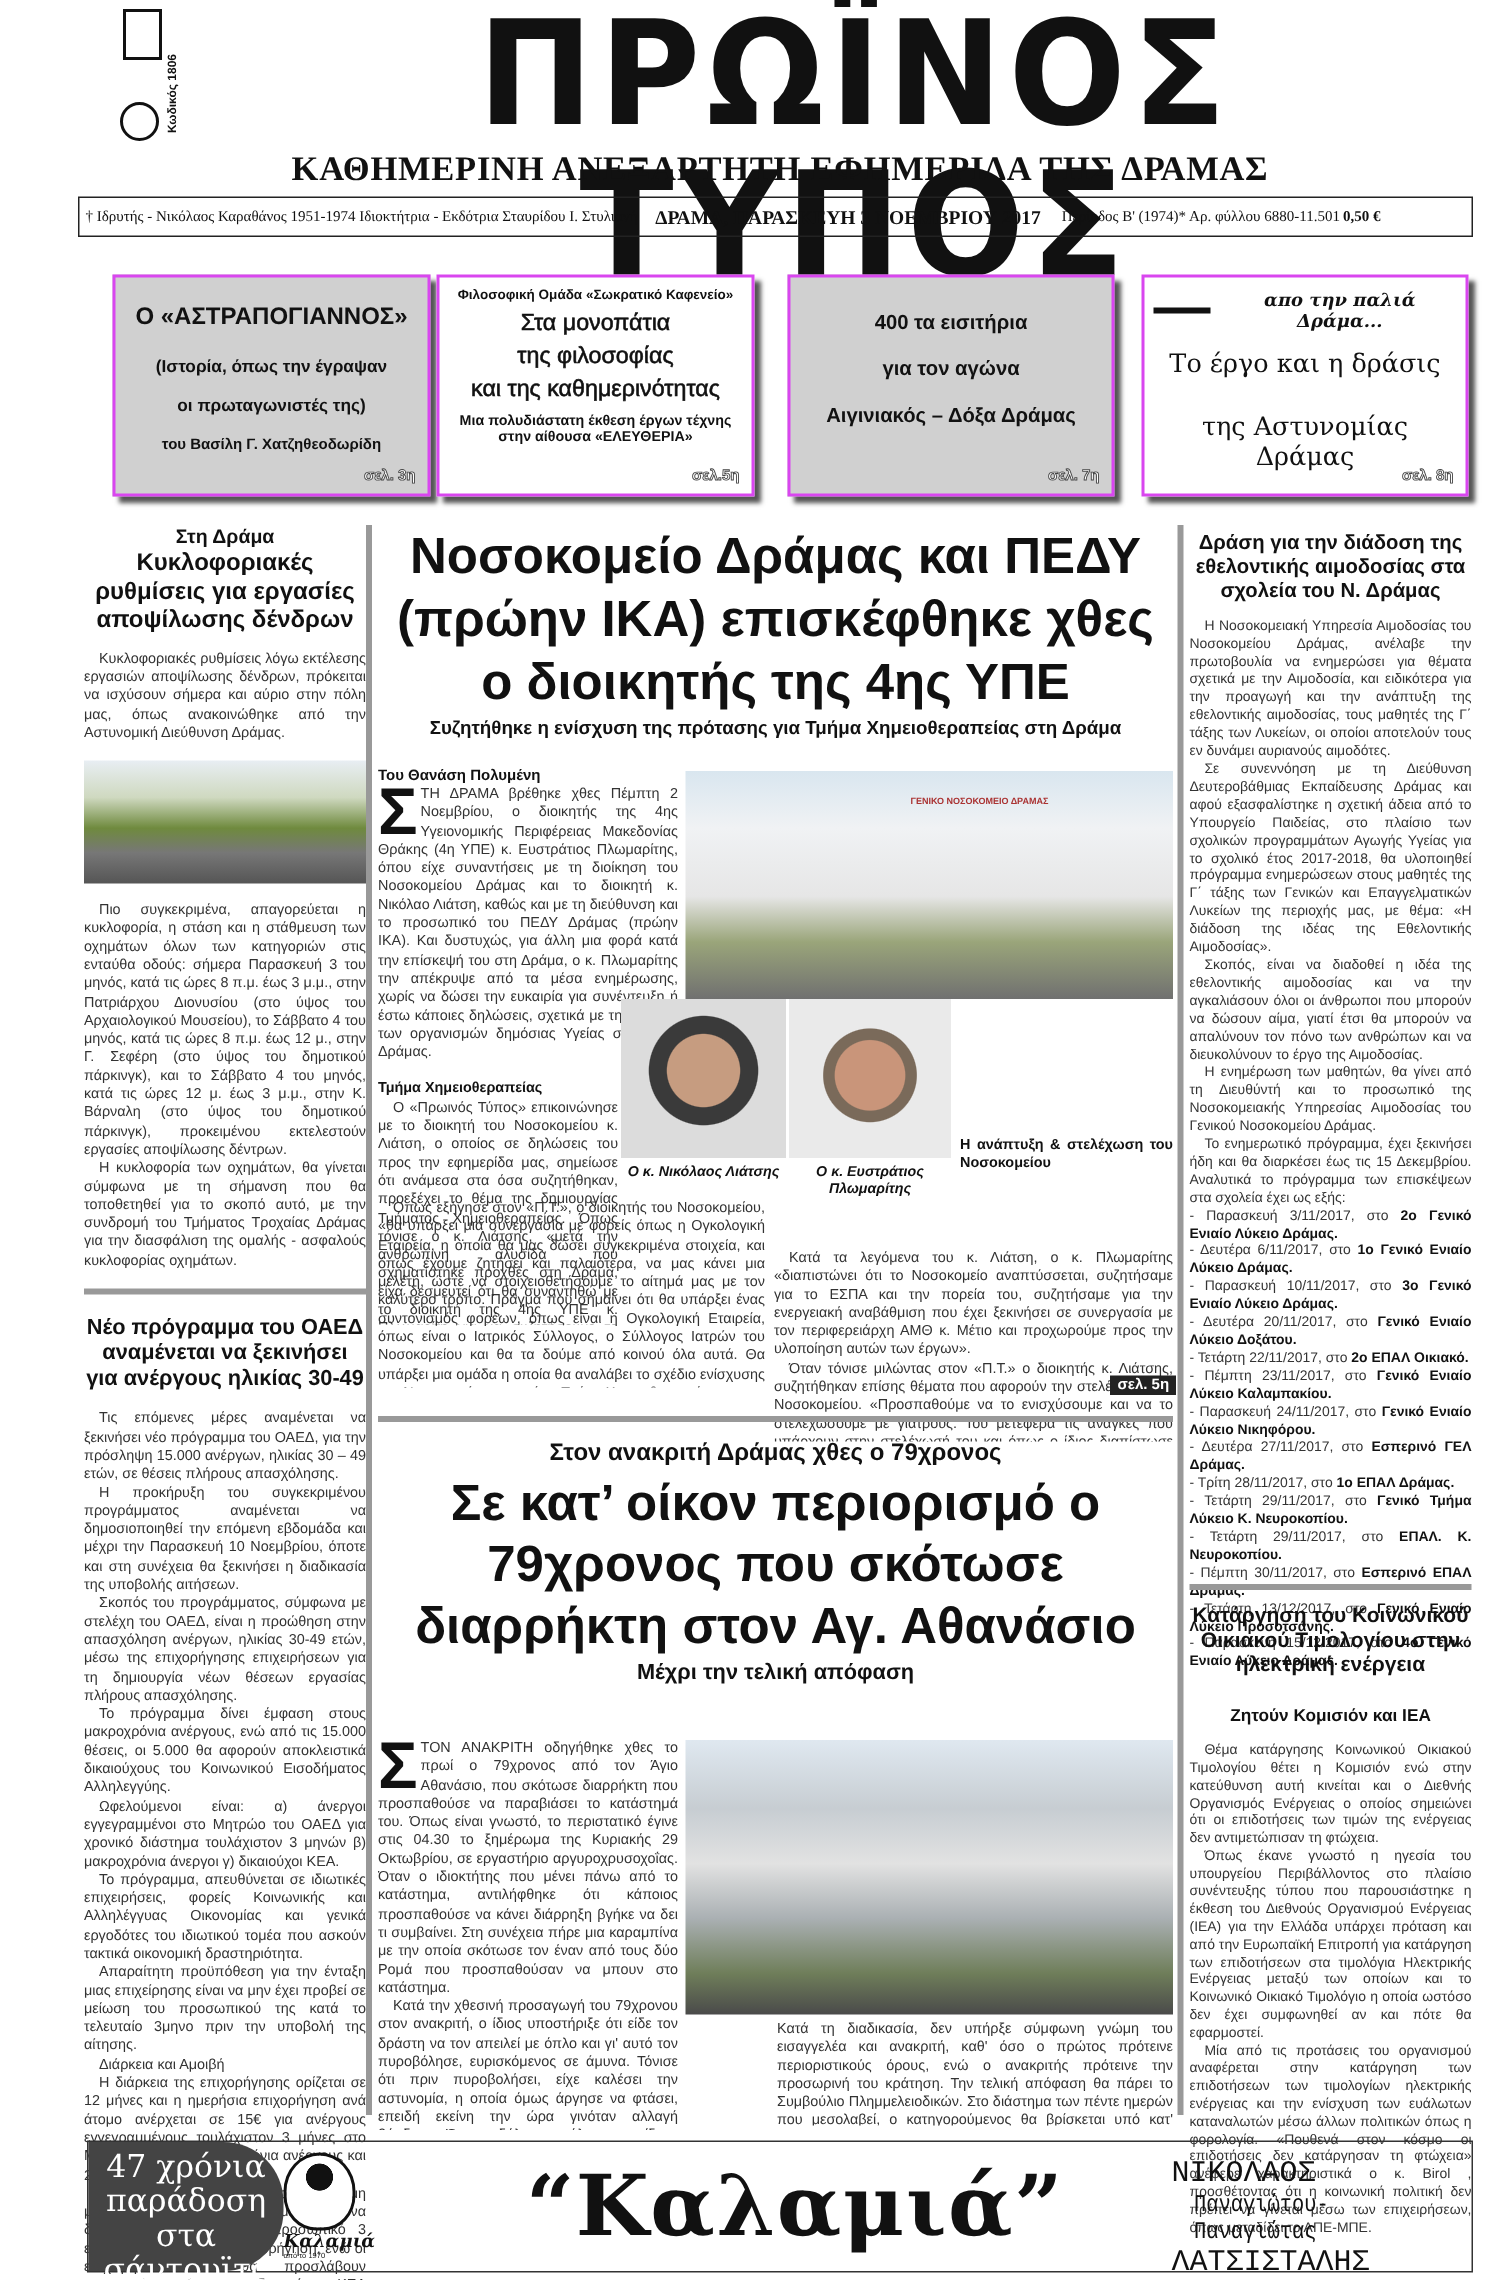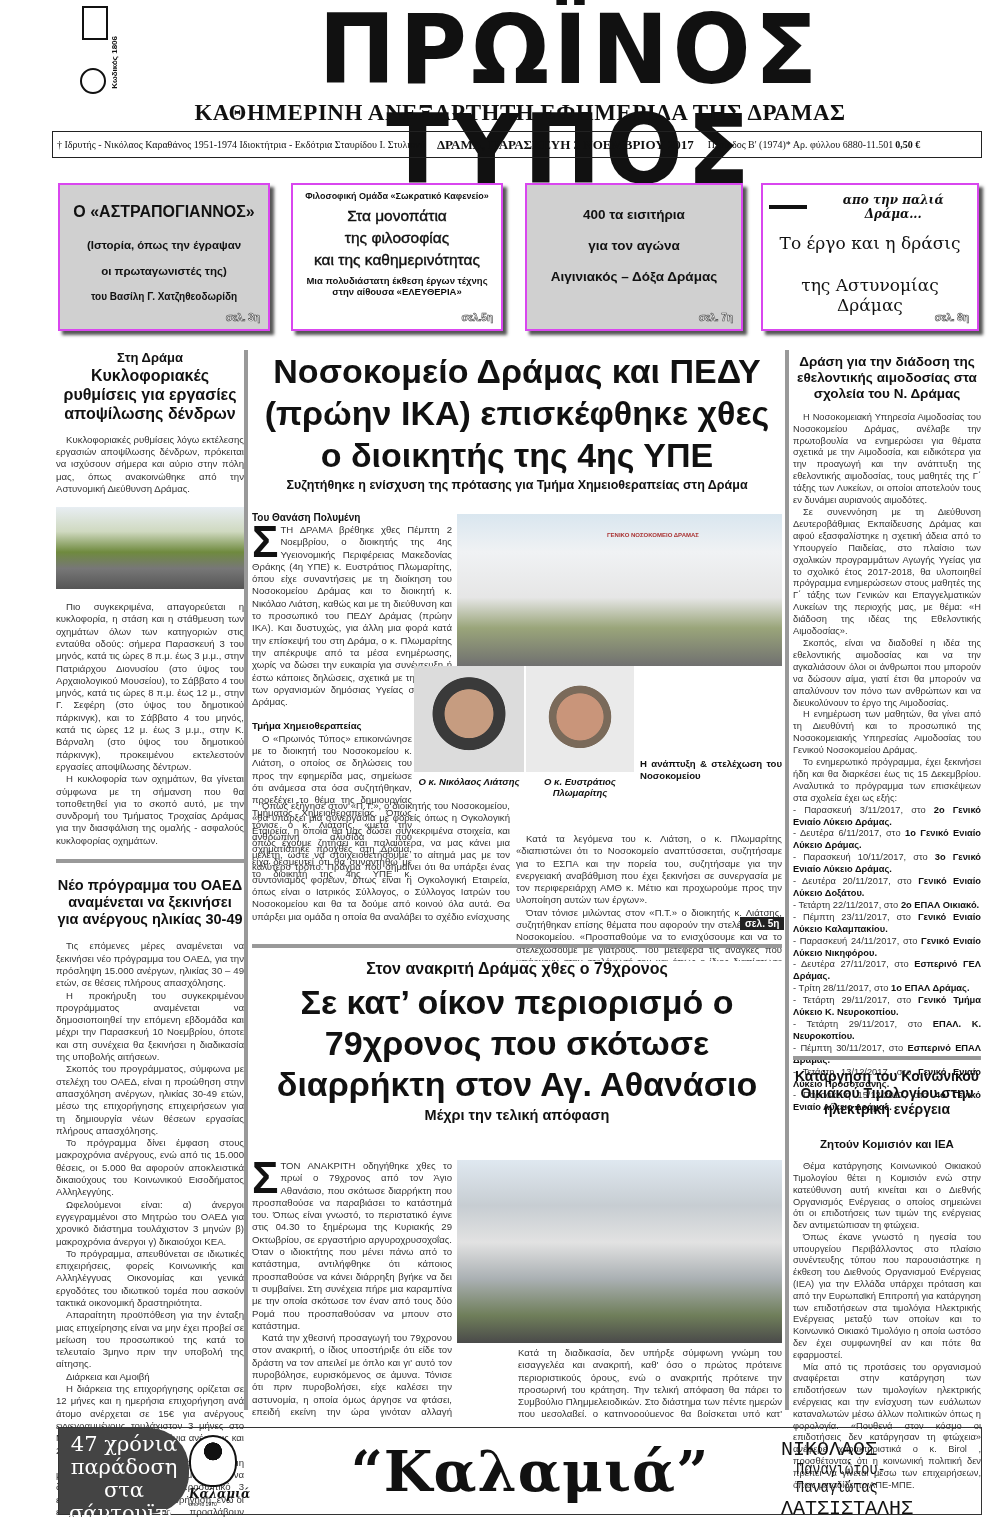--- a/index.html
+++ b/index.html
@@ -41,21 +41,21 @@
 <div class="abs masthead-title">ΠΡΩΪΝΟΣ ΤΥΠΟΣ</div>
 <div class="abs subtitle">ΚΑΘΗΜΕΡΙΝΗ ΑΝΕΞΑΡΤΗΤΗ ΕΦΗΜΕΡΙΔΑ ΤΗΣ ΔΡΑΜΑΣ</div>
 <div class="abs infobar">
   <span>† Ιδρυτής - Νικόλαος Καραθάνος 1951-1974  Ιδιοκτήτρια - Εκδότρια Σταυρίδου Ι. Στυλιανή</span>
   <span class="date">ΔΡΑΜΑ, ΠΑΡΑΣΚΕΥΗ 3 ΝΟΕΜΒΡΙΟΥ 2017</span>
   <span style="margin-left:12px">Περίοδος Β' (1974)*</span>
   <span>Αρ. φύλλου 6880-11.501</span>
   <span style="font-weight:bold">0,50 €</span>
 </div>
 
-<div class="abs promo gray" style="left:58px;width:212px">
+<div class="abs promo gray" style="left:75px;width:212px">
   <div style="font-size:16px;margin-top:10px">Ο «ΑΣΤΡΑΠΟΓΙΑΝΝΟΣ»</div>
   <div style="font-size:11.5px;margin-top:18px">(Ιστορία, όπως την έγραψαν</div>
   <div style="font-size:11.5px;margin-top:14px">οι πρωταγωνιστές της)</div>
   <div style="font-size:10px;margin-top:14px">του Βασίλη Γ. Χατζηθεοδωρίδη</div>
   <span class="page">σελ. 3η</span>
 </div>
 <div class="abs promo white" style="left:291px;width:212px;padding-top:6px">
   <div style="font-size:9px">Φιλοσοφική Ομάδα «Σωκρατικό Καφενείο»</div>
   <div style="font-size:15.5px;margin-top:6px;font-weight:normal;-webkit-text-stroke:0.4px #111">Στα μονοπάτια</div>
   <div style="font-size:15.5px;margin-top:4px;font-weight:normal;-webkit-text-stroke:0.4px #111">της φιλοσοφίας</div>

